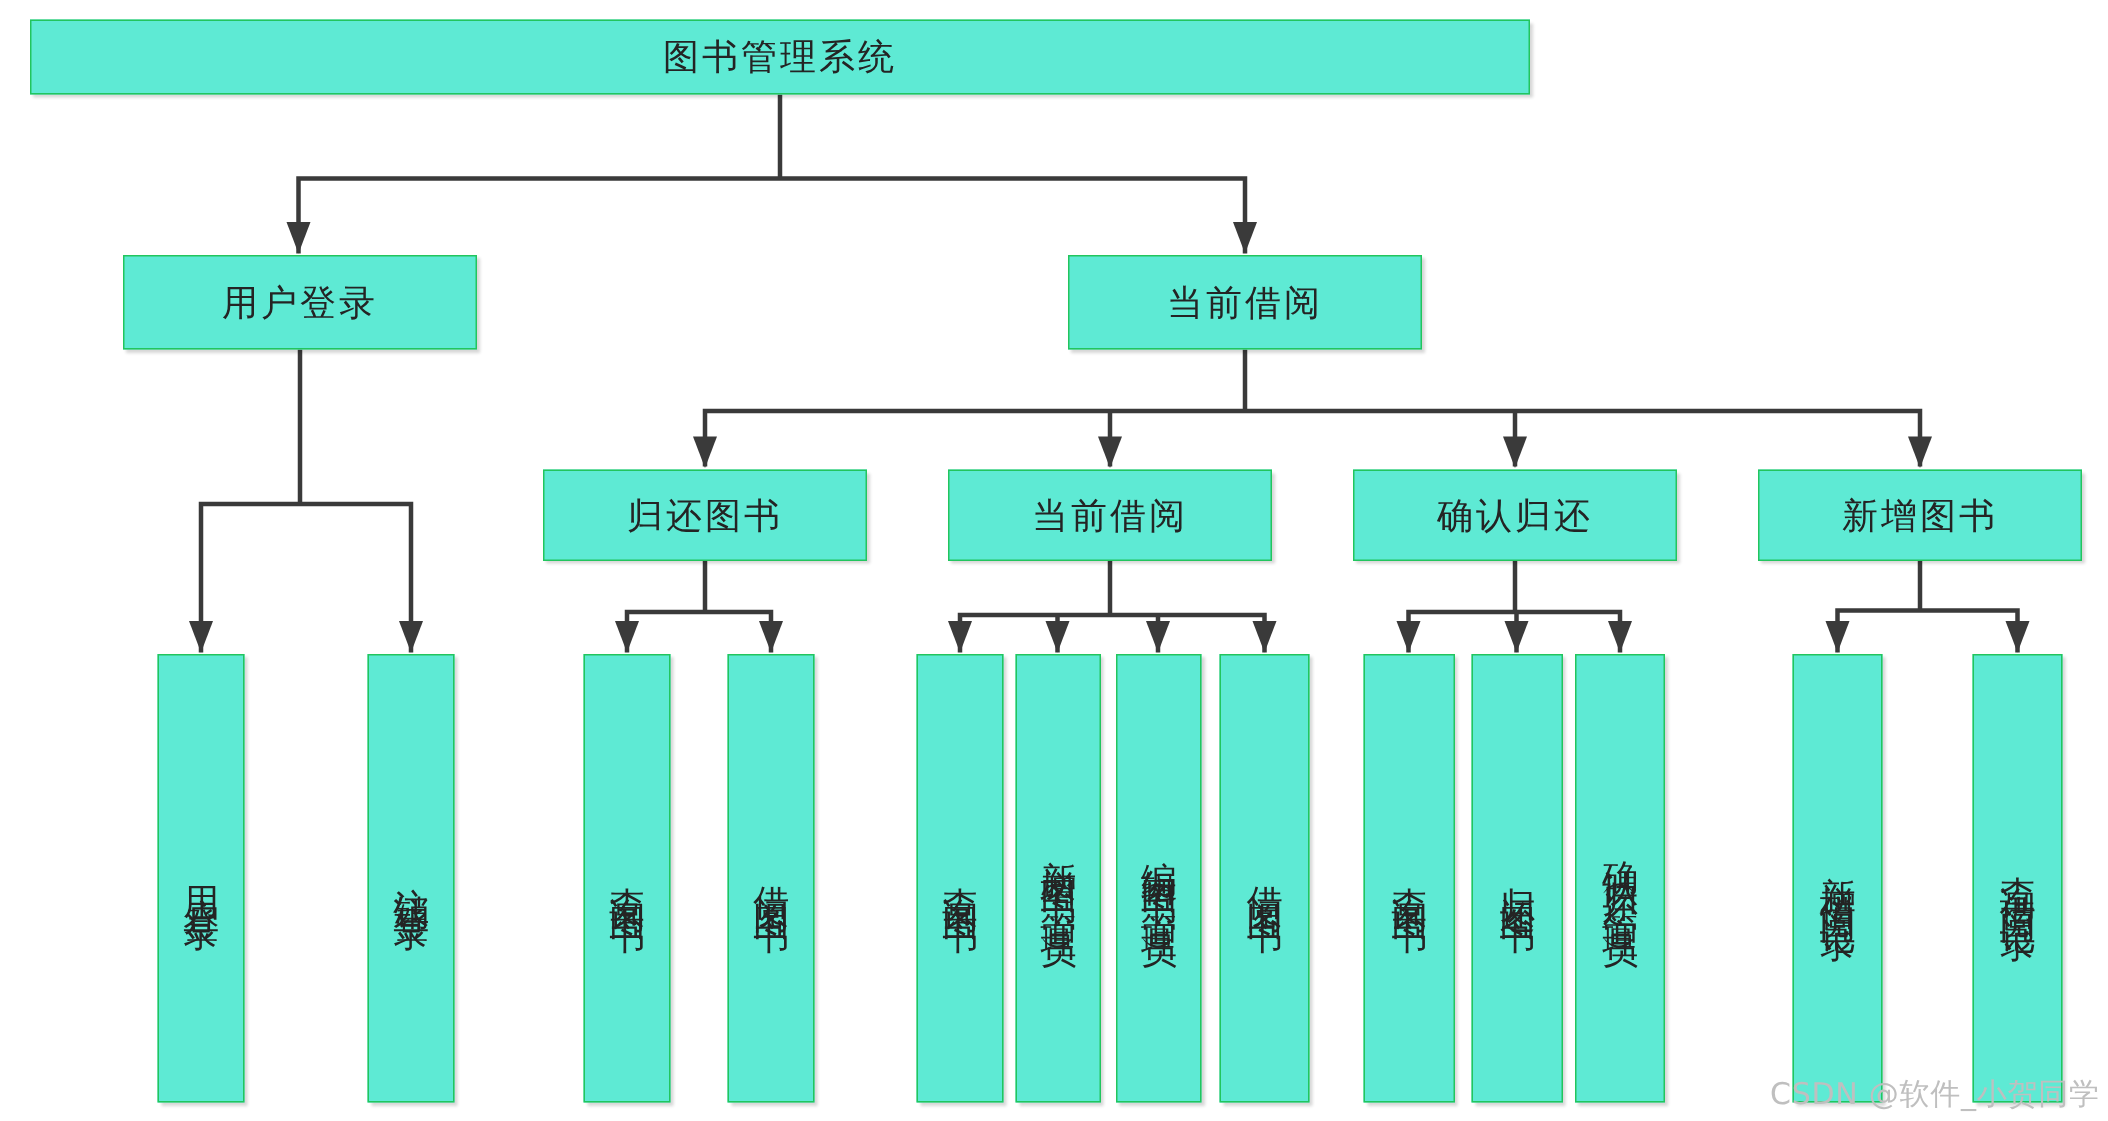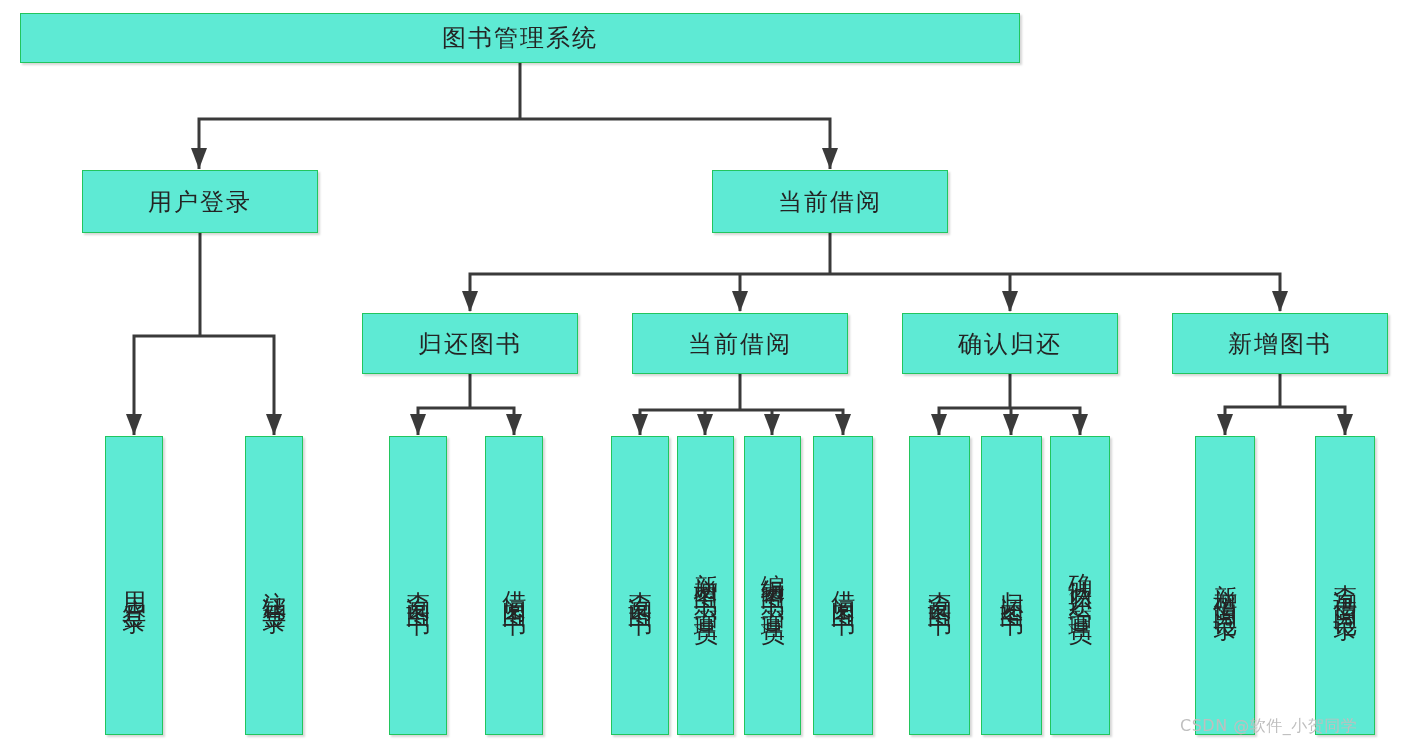--- a/index.html
+++ b/index.html
@@ -33,21 +33,21 @@
   .v-node {
     writing-mode:vertical-rl;
     text-orientation:mixed;
     font-size:24px;
     letter-spacing:7px;
     line-height:1.1;
   }
   .watermark {
     position:absolute;
     left:1180px; top:716px;
-    font-size:16px;
+    font-size:20px;
     color:#bfbfbf;
     letter-spacing:0.5px;
     z-index:5;
     white-space:nowrap;
   }
 </style>
 </head>
 <body>
 
 <div class="canvas">

